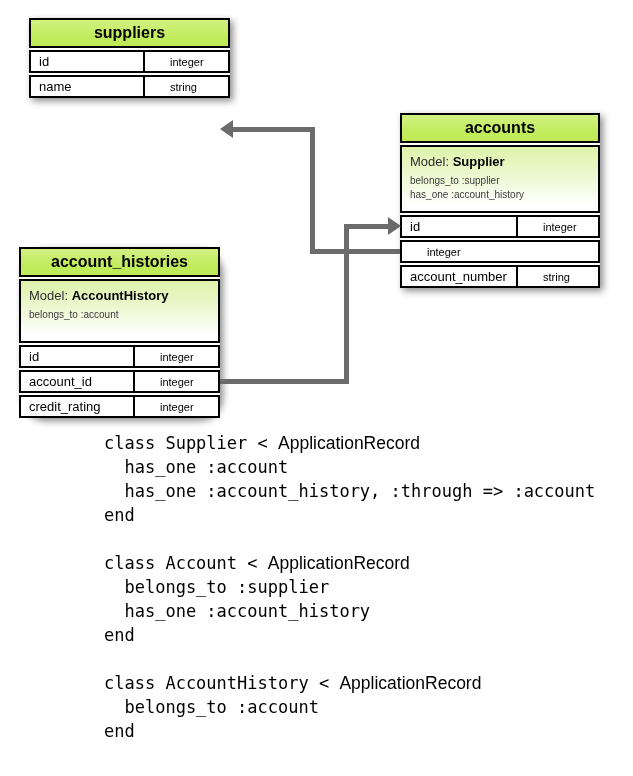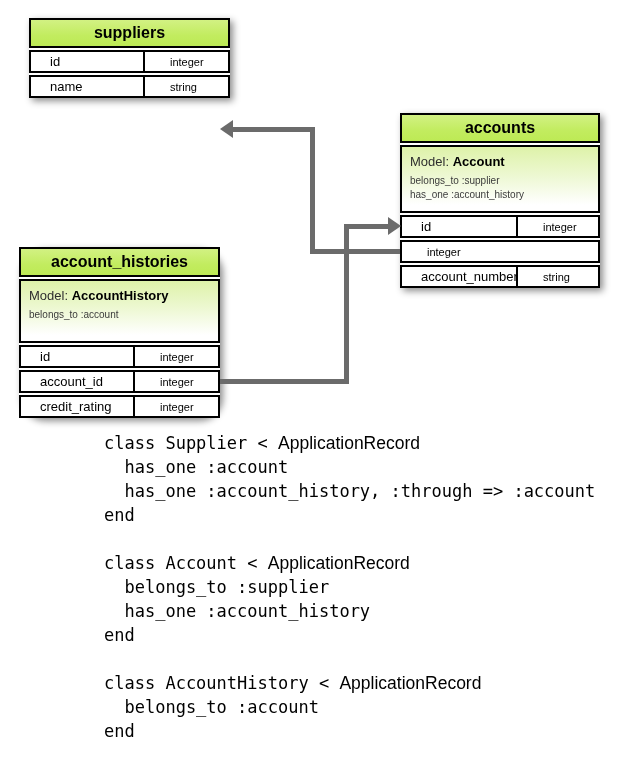--- a/index.html
+++ b/index.html
@@ -23,21 +23,21 @@
   .entity-title { font-size:16px; font-weight:bold; color:#000; letter-spacing:0; }
   .entity-model {
     border:2px solid #000; padding:7px 8px 0 8px;
     background:linear-gradient(180deg,#def2a9 0%,#edf8d2 45%,#ffffff 90%);
   }
   .model-line { font-size:13px; color:#2e2e2e; margin-bottom:5px; }
   .model-name { font-weight:bold; color:#000; }
   .assoc { font-size:10px; color:#3c3c3c; line-height:14px; }
   .field-row { height:23px; border:2px solid #000; background:#fff; display:flex; align-items:stretch; }
   .field-name {
-    width:114px; display:flex; align-items:center; padding-left:19px;
+    width:114px; display:flex; align-items:center; padding-left:8px;
     border-right:2px solid #000; font-size:13px; color:#000;
   }
   .field-type { flex:1; display:flex; align-items:center; padding-left:25px; font-size:11px; color:#000; }
 
   .entity--suppliers { left:29px;  top:18px;  width:201px; }
   .entity--suppliers .entity-model { height:66px; }
   .entity--accounts  { left:400px; top:113px; width:200px; }
   .entity--accounts .entity-model { height:68px; }
   .entity--accounts .field-name { width:116px; }
   .entity--histories { left:19px;  top:247px; width:201px;border-radius:23px; }
@@ -86,21 +86,21 @@
     </div>
   </div>
 
   <div class="entity entity--accounts">
     <div class="entity-header">
       <span class="entity-title">accounts</span>
     </div>
     <div class="entity-model">
       <div class="model-line">
         <span class="model-label">Model:</span>
-        <span class="model-name">Account</span>
+        <span class="model-name">Supplier</span>
       </div>
       <div class="assoc">belongs_to :supplier</div>
       <div class="assoc">has_one :account_history</div>
     </div>
     <div class="field-row">
       <span class="field-name">id</span>
       <span class="field-type">integer</span>
     </div>
     <div class="field-row">
       <span class="field-type">integer</span>

